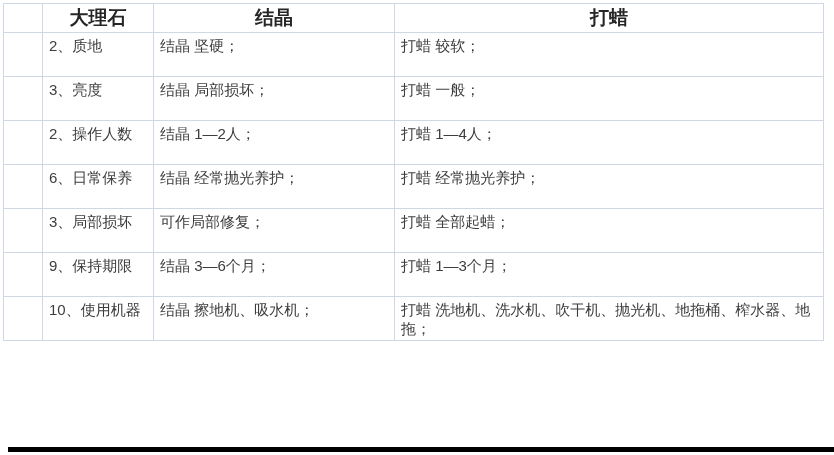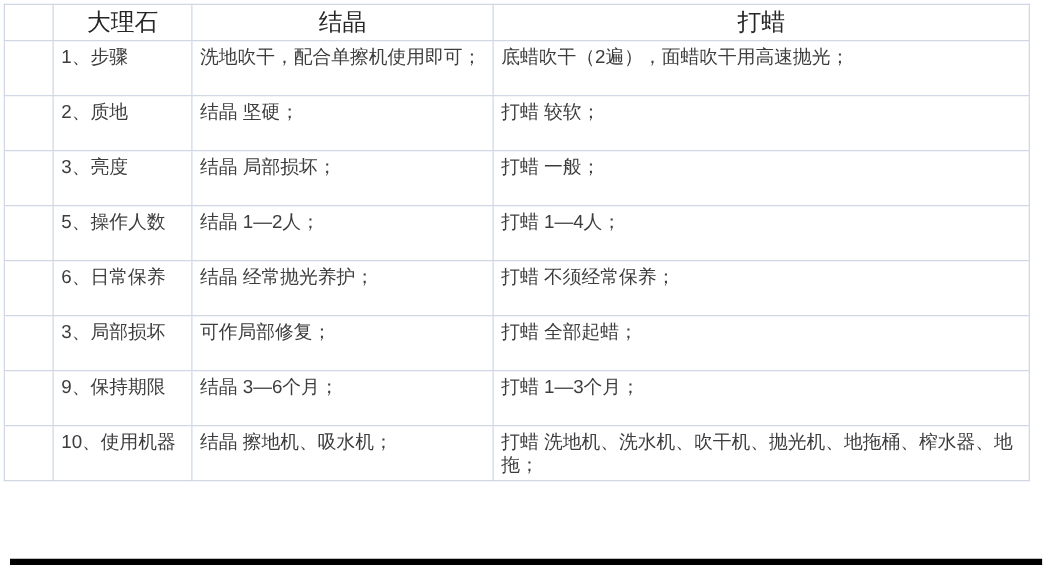--- a/index.html
+++ b/index.html
@@ -21,21 +21,21 @@
   table.cmp col.c-jj     { width:241px; }
   table.cmp col.c-dl     { width:429px; }
   table.cmp th, table.cmp td {
     border:1px solid #d0d7e5;
     margin:0;
     overflow:hidden;
   }
   table.cmp th {
     height:28px;
     font-size:19px;
-    font-weight:normal;
+    font-weight:bold;
     color:#262626;
     text-align:center;
     vertical-align:middle;
     padding:0 4px;
     margin-left:48px;
   }
   table.cmp td {
     height:40px;
     vertical-align:top;
     padding:3px 6px 0 6px;
@@ -68,47 +68,41 @@
       <tr>
         <th class="gutter"></th>
         <th>大理石</th>
         <th>结晶</th>
         <th>打蜡</th>
       </tr>
     </thead>
     <tbody>
       <tr>
         <td class="gutter"></td>
-        <td>1、步骤</td>
-        <td>洗地吹干，配合单擦机使用即可；</td>
-        <td>底蜡吹干（2遍），面蜡吹干用高速抛光；</td>
-      </tr>
-      <tr>
-        <td class="gutter"></td>
         <td>2、质地</td>
         <td>结晶 坚硬；</td>
         <td>打蜡 较软；</td>
       </tr>
       <tr>
         <td class="gutter"></td>
         <td>3、亮度</td>
         <td>结晶 局部损坏；</td>
         <td>打蜡 一般；</td>
       </tr>
       <tr>
         <td class="gutter"></td>
-        <td>5、操作人数</td>
+        <td>2、操作人数</td>
         <td>结晶 1—2人；</td>
         <td>打蜡 1—4人；</td>
       </tr>
       <tr>
         <td class="gutter"></td>
         <td>6、日常保养</td>
         <td>结晶 经常抛光养护；</td>
-        <td>打蜡 不须经常保养；</td>
+        <td>打蜡 经常抛光养护；</td>
       </tr>
       <tr>
         <td class="gutter"></td>
         <td>3、局部损坏</td>
         <td>可作局部修复；</td>
         <td>打蜡 全部起蜡；</td>
       </tr>
       <tr>
         <td class="gutter"></td>
         <td>9、保持期限</td>

